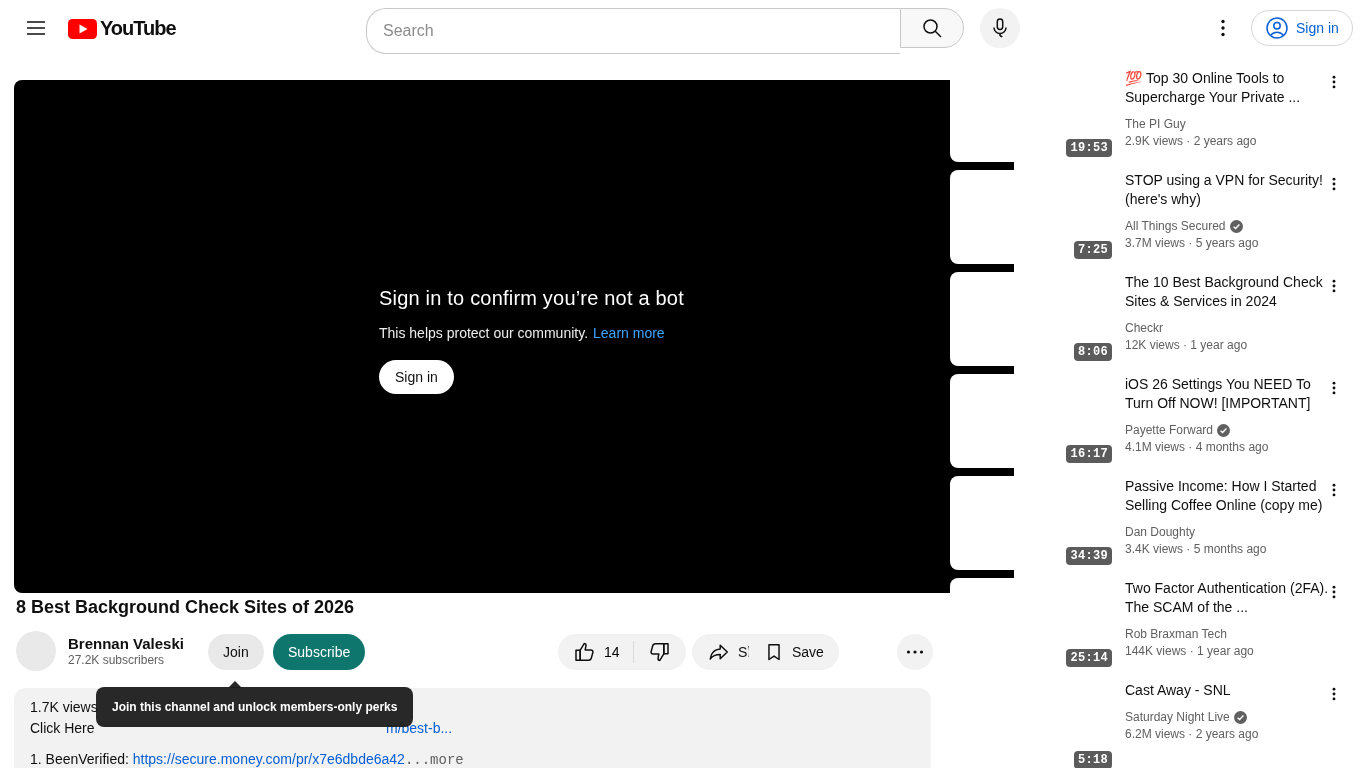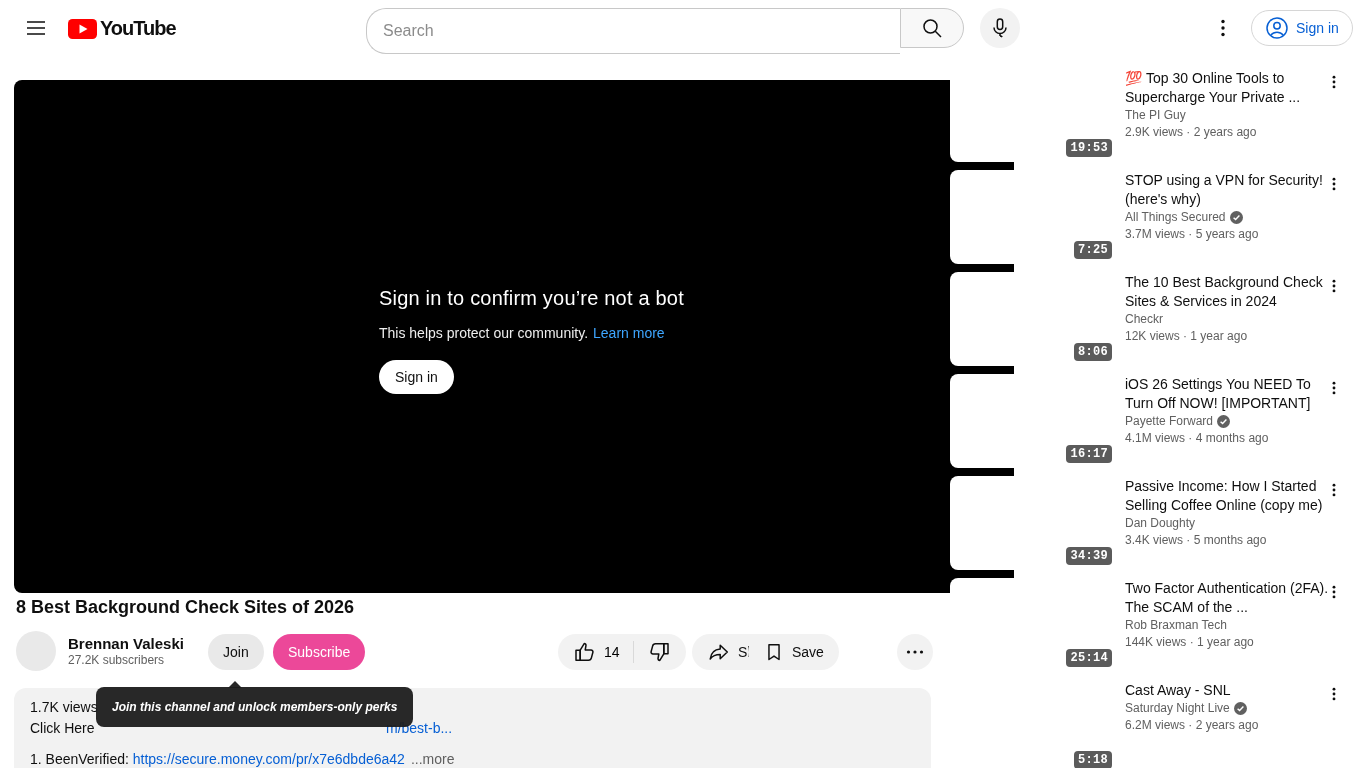--- a/index.html
+++ b/index.html
@@ -32,50 +32,50 @@
 
   
   #video-title { left:16px; top:597px; font-size:18px; font-weight:700; }
   #channel-row { left:16px; top:631px; height:40px; display:flex; align-items:center; }
   #avatar { width:40px; height:40px; border-radius:50%; background:#e9e9e9; }
   #channel-text { margin-left:12px; width:128px; }
   #channel-name { font-size:15px; font-weight:600; }
   #channel-subs { font-size:12px; color:#606060; margin-top:1px; }
   .chip { height:36px; border:none; border-radius:18px; background:#f2f2f2; display:flex; align-items:center; gap:7px; padding:0 15px; font-size:14px; font-weight:500; color:#0f0f0f; cursor:pointer; }
   #join-btn { position:absolute; left:208px; top:634px; background:#e9e9e9; }
-  #subscribe-btn { position:absolute; left:273px; top:634px; background:#ec4899; color:#fff; }
+  #subscribe-btn { position:absolute; left:273px; top:634px; background:#0f766e; color:#fff; }
   #like-group { left:558px; top:634px; height:36px; border-radius:18px; background:#f2f2f2; display:flex; align-items:center; }
   #like-btn { display:flex; align-items:center; gap:7px; padding:0 13px 0 15px; height:36px; border:none; background:transparent; font-size:14px; font-weight:500; cursor:pointer; border-radius:18px 0 0 18px; }
   #like-sep { width:1px; height:22px; background:#d9d9d9; }
   #dislike-btn { padding:0 15px 0 13px; height:36px; border:none; background:transparent; cursor:pointer; border-radius:0 18px 18px 0; display:flex; align-items:center; }
   #share-btn { position:absolute; left:692px; top:634px;justify-content:center; }
   #save-btn { position:absolute; left:748px; top:634px; }
   #more-btn { position:absolute; left:897px; top:634px; width:36px; height:36px; border-radius:50%; background:#f2f2f2; }
 
   
   #desc-box { left:14px; top:688px; width:917px; height:110px; background:#f2f2f2; border-radius:12px; cursor:pointer; }
   #desc-line1 { position:absolute; left:16px; top:11px; font-size:14px; font-weight:500; }
   #desc-line2 { position:absolute; left:16px; top:32px; font-size:14px; }
   #desc-link2 { position:absolute; left:372px; top:32px; font-size:14px; color:#065fd4; text-decoration:none; }
   #desc-line3 { position:absolute; left:16px; top:63px; font-size:14px; }
   .bluelink { color:#065fd4; text-decoration:none; }
-  #more-label { color:#606060; font-weight:500; margin-left:6px; }
-
-  
-  #join-tooltip { left:96px; top:687px; height:40px; background:rgba(28,28,28,.95); border-radius:8px; color:#fff; font-size:12px; font-weight:600; display:flex; align-items:center; padding:0 16px; z-index:20;font-style:italic; }
+  #more-label { color:#606060; font-weight:500; margin-left:0;font-family:Liberation Mono, monospace; }
+
+  
+  #join-tooltip { left:96px; top:687px; height:40px; background:rgba(28,28,28,.95); border-radius:8px; color:#fff; font-size:12px; font-weight:600; display:flex; align-items:center; padding:0 16px; z-index:20; }
   #join-tooltip .caret { position:absolute; top:-6px; left:132px; width:0; height:0; border-left:7px solid transparent; border-right:7px solid transparent; border-bottom:7px solid rgba(28,28,28,.95); }
 
   
   #sidebar { left:950px; top:68px; width:402px; }
   .sb-item { position:relative; display:flex; height:94px; margin-bottom:8px; cursor:pointer; }
   .sb-thumb { position:relative; flex:0 0 168px; height:94px; border-radius:8px; background:#fff; }
   .sb-dur { position:absolute; right:6px; bottom:5px; background:rgba(45,45,45,.78); color:#fff; font-size:12px; font-weight:600; padding:2px 4px; border-radius:4px; letter-spacing:.3px;font-family:Liberation Mono, monospace; }
   .sb-text { margin-left:7px; width:206px; padding-top:1px; }
   .sb-title { font-size:14px; line-height:19px; font-weight:500; max-height:38px; overflow:hidden; }
-  .sb-channel { margin-top:1px; font-size:12px; color:#606060; display:flex; align-items:center; gap:4px; }
+  .sb-channel { margin-top:10px; font-size:12px; color:#606060; display:flex; align-items:center; gap:4px; }
   .sb-meta { margin-top:3px; font-size:12px; color:#606060; }
   .sb-kebab { position:absolute; right:6px; top:2px; width:24px; height:24px; border:none; background:transparent; cursor:pointer; display:flex; align-items:center; justify-content:center; }
 </style>
 </head>
 <body>
 
 <div id="topbar">
   <button class="iconbtn abs" id="hamburger">
     <svg width="20" height="16" viewBox="0 0 20 16">
         <path d="M1 2h18M1 8h18M1 14h18" stroke="#0f0f0f" stroke-width="1.6"></path>

